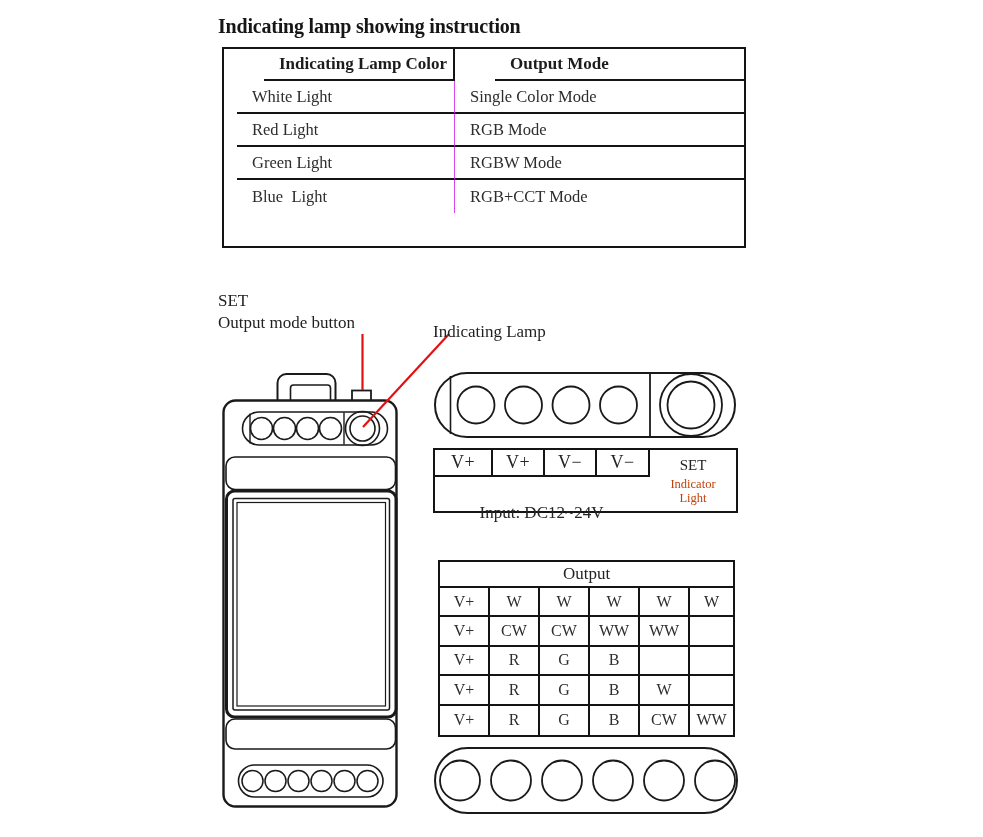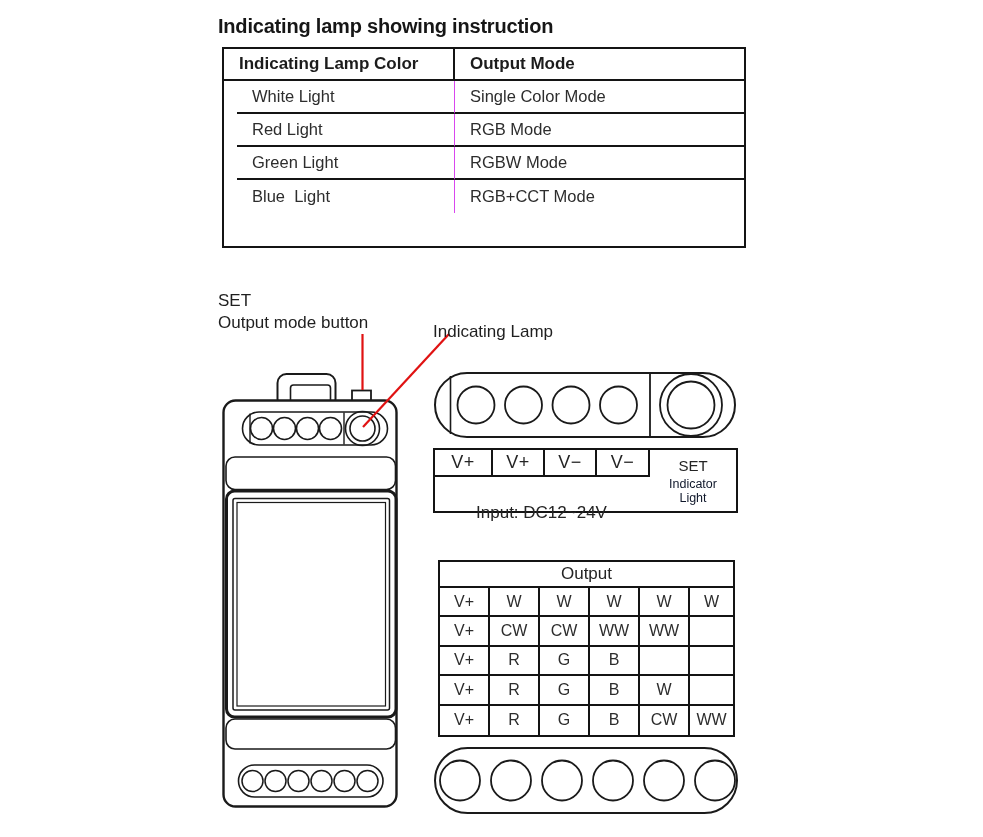--- a/index.html
+++ b/index.html
@@ -1,18 +1,18 @@
 <!DOCTYPE html>
 <html><head>
 <meta charset="utf-8">
 <style>
   html,body { margin:0; padding:0; background:#ffffff; }
   .page {
     position:relative; width:780px; height:837px; background:#ffffff;
-    font-family:Liberation Sans, sans-serif; color:#262626; overflow:hidden;
+    font-family:Liberation Serif, serif; color:#262626; overflow:hidden;
   }
   #linework { position:absolute; left:0; top:0; }
   #linework * { fill:none; stroke:#1a1a1a; }
   #linework .red { stroke:#e01212; }
   #linework .paper { fill:#ffffff; }
 
   .title {
     position:absolute; left:218px; top:15px;
     font-size:20px; font-weight:bold; color:#161616; letter-spacing:-0.2px;
   }
@@ -25,20 +25,21 @@
 
   
   .lamp-table {
     left:222px; top:47px; width:524px; height:201px;
     grid-template-columns:231px 289px;
     grid-template-rows:32px 33px 33px 33px 33px 33px;
   }
   .lamp-table .hcell {
     font-weight:bold; font-size:17px; color:#1c1c1c; padding-left:15px;
     border-bottom:2px solid #141414;
+    margin-left:40px;
   }
   .lamp-table .hcell.first { border-right:2px solid #141414; }
   .lamp-table .gcell { font-size:16.5px; color:#2d2d2d; padding-left:15px; white-space:pre-wrap; }
   .lamp-table .gcell:not(.lastcol) { border-right:1px solid #d946ef;margin-left:13px; }
   .lamp-table .gcell:not(.lastrow) { border-bottom:2px solid #141414; }
 
   
   .callout { position:absolute; font-size:17px; line-height:20px; color:#1f1f1f; }
 
   
@@ -53,21 +54,21 @@
   }
   .input-table .it-input {
     grid-column:1 / 5; grid-row:2; justify-content:center;
     font-size:17px; color:#242424; border-right:2px solid #141414;margin-top:36px;
   }
   .input-table .it-set {
     grid-column:5; grid-row:1 / 3; flex-direction:column; justify-content:center;
     padding-top:1px;
   }
   .it-set-title { font-size:15px; color:#242424; margin-bottom:3px; }
-  .it-ind { font-size:12.5px; line-height:14px; color:#0f172a; }
+  .it-ind { font-size:12.5px; line-height:14px; color:#c2410c; }
 
   
   .output-table {
     left:438px; top:560px; width:297px; height:177px;
     grid-template-columns:50px 50px 50px 50px 50px 43px;
     grid-template-rows:26px 29.4px 29.4px 29.4px 29.4px 29.4px;
   }
   .output-table .thead {
     grid-column:1 / -1; justify-content:center; font-size:17px; color:#242424;
     border-bottom:2px solid #141414;

